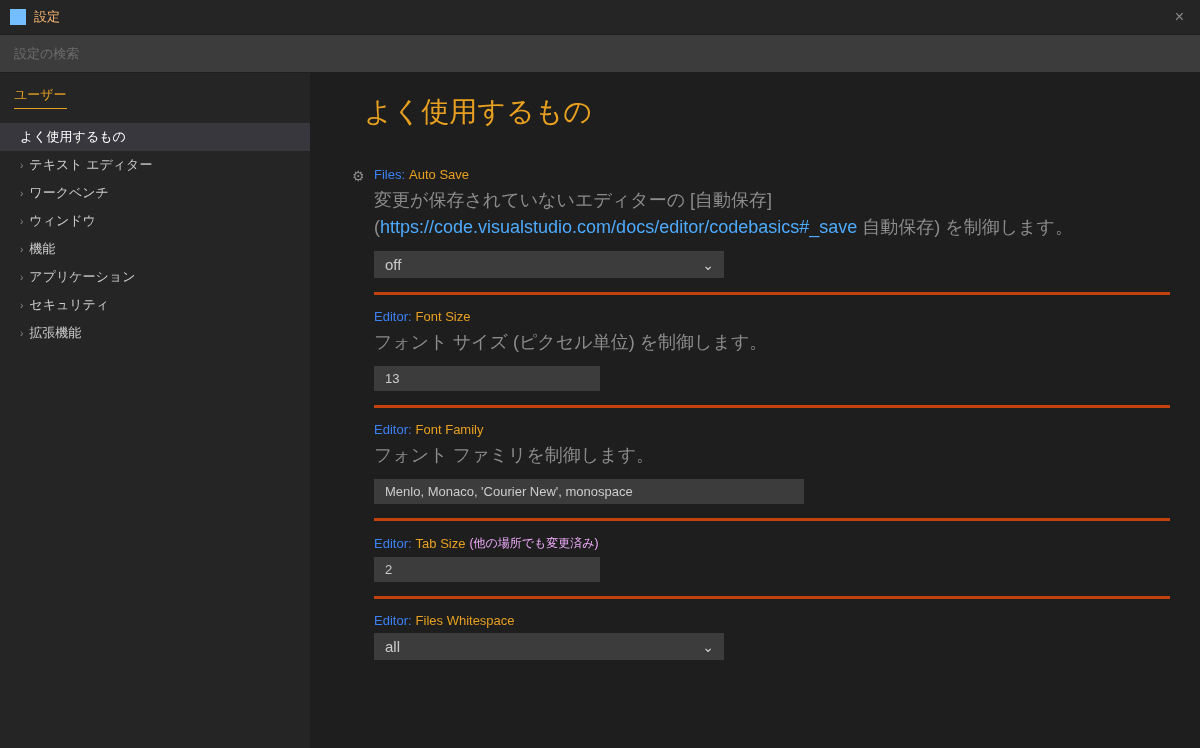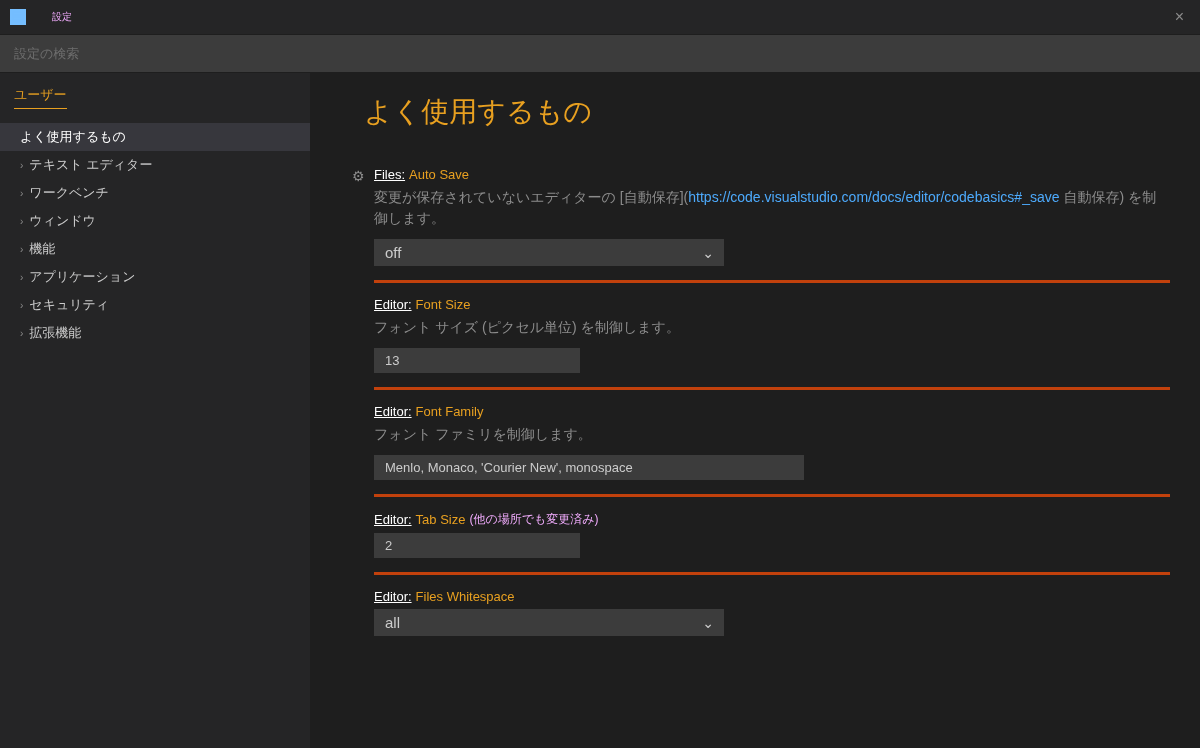--- a/index.html
+++ b/index.html
@@ -25,24 +25,23 @@
     .titlebar-icon {
       width: 16px;
       height: 16px;
       background: #75beff;
       margin-right: 8px;
       display: flex;
       align-items: center;
       justify-content: center;
     }
     .titlebar-title {
-      font-size: 10px;
-      color: #f0abfc;
+      font-size: 13px;
+      color: #fdba74;
       flex: 1;
-      margin-left: 18px;
     }
     .titlebar-close {
       cursor: pointer;
       color: #8c8c8c;
       font-size: 16px;
       padding: 2px 6px;
     }
 
     
     .search-bar {
@@ -132,32 +131,31 @@
 
     .setting-label {
       font-size: 13px;
       color: #cccccc;
       margin-bottom: 5px;
       display: flex;
       align-items: center;
       gap: 4px;
     }
     .setting-label .setting-name {
-      color: #ffffff;
-      text-decoration: underline;
+      color: #3b82f6;
     }
     .setting-label .setting-key {
       color: #e8a020;
     }
     .setting-label .setting-modified {
       color: #f0abfc;
       font-size: 12px;
     }
     .setting-description {
-      font-size: 14px;
+      font-size: 18px;
       color: #8c8c8c;
       margin-bottom: 10px;
       line-height: 1.5;
     }
     .setting-description a {
       color: #4daafc;
       text-decoration: none;
     }
 
     .setting-dropdown {
@@ -186,21 +184,21 @@
       pointer-events: none;
       font-size: 14px;
     }
 
     .setting-input input {
       background: #3c3c3c;
       border: 1px solid #3c3c3c;
       color: #cccccc;
       font-size: 13px;
       padding: 4px 10px;
-      width: 206px;
+      width: 226px;
       outline: none;
       font-family: inherit;
     }
 
     .gear-icon {
       position: absolute;
       left: -22px;
       top: 15px;
       color: #8c8c8c;
       font-size: 14px;

